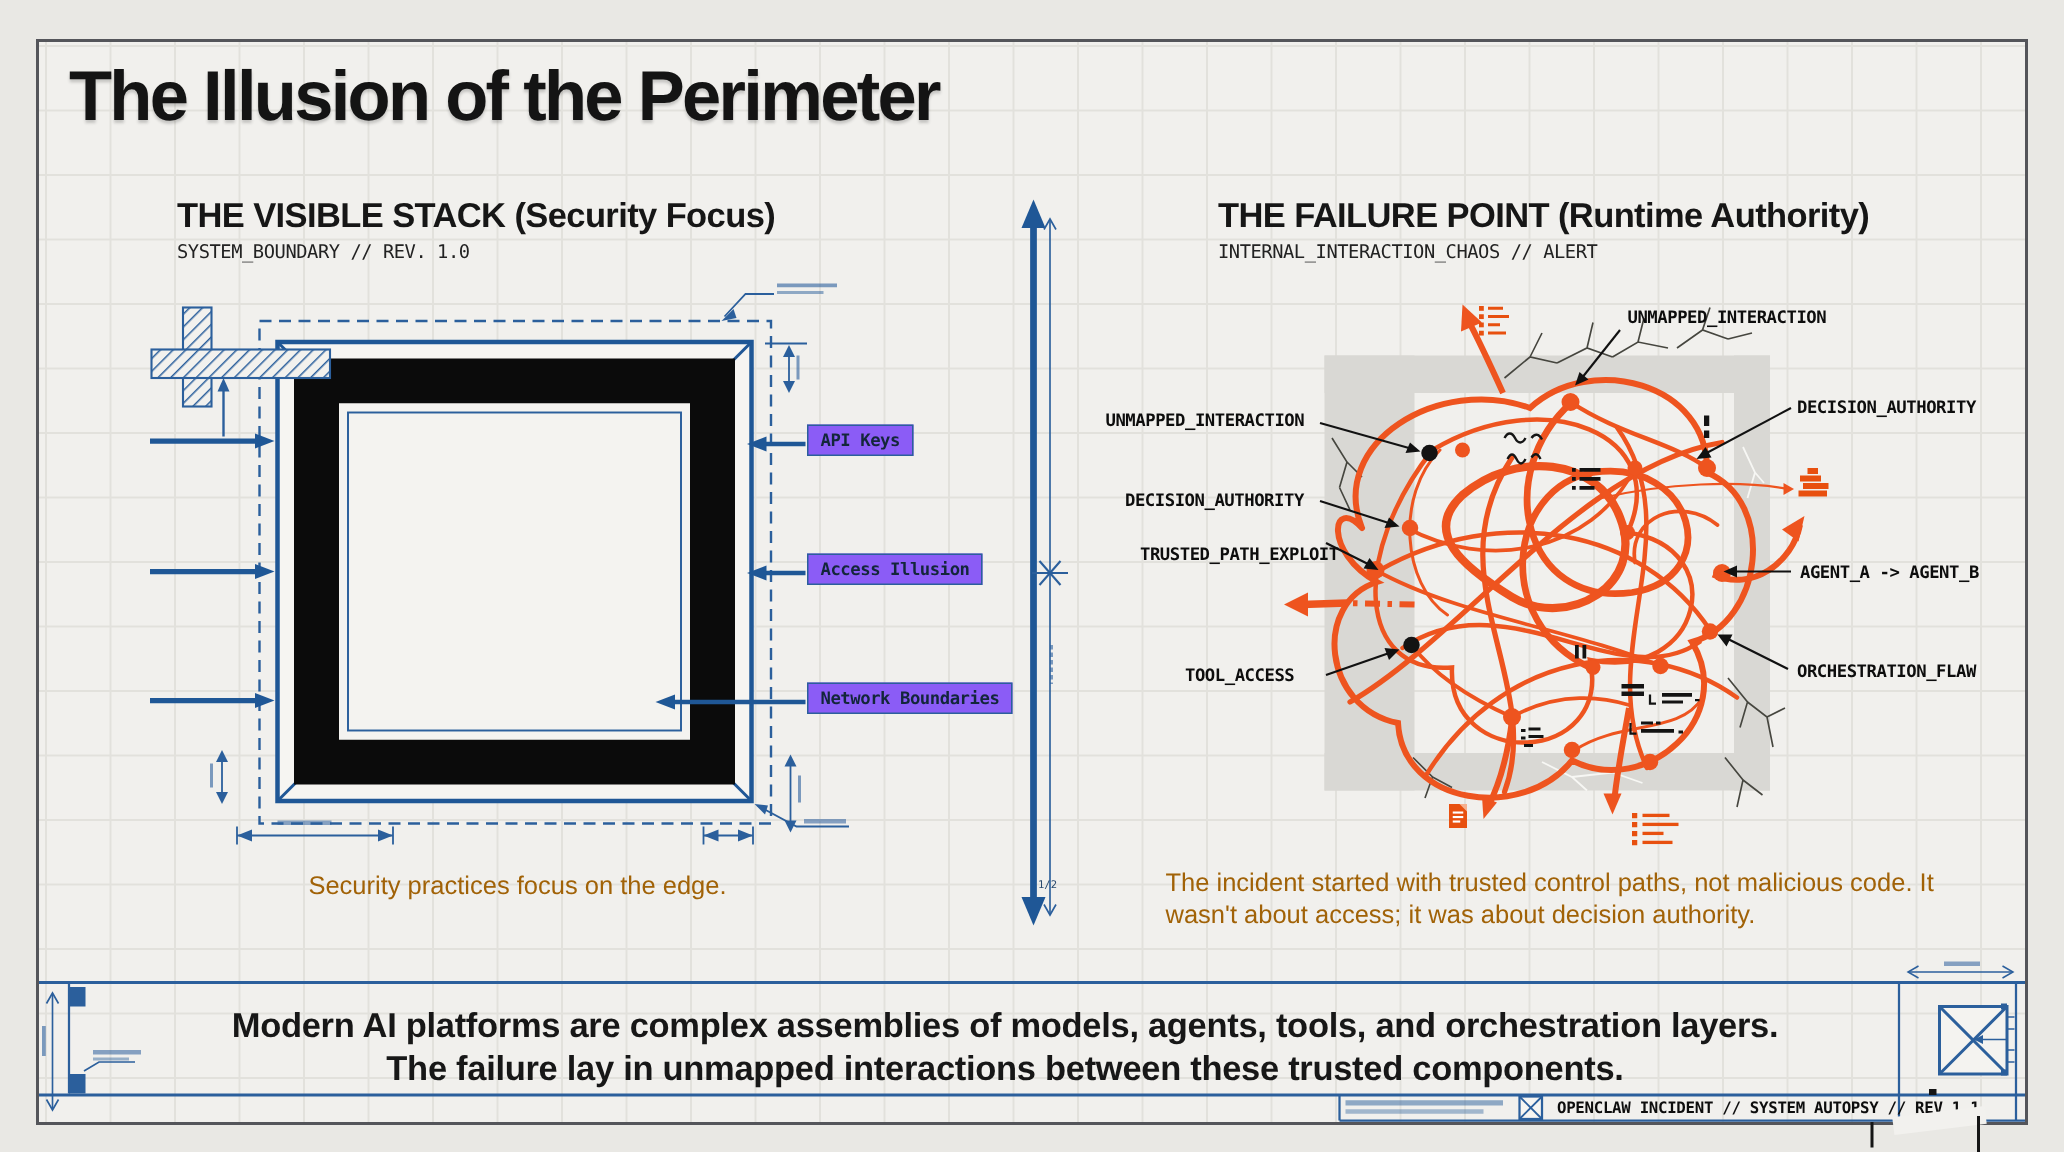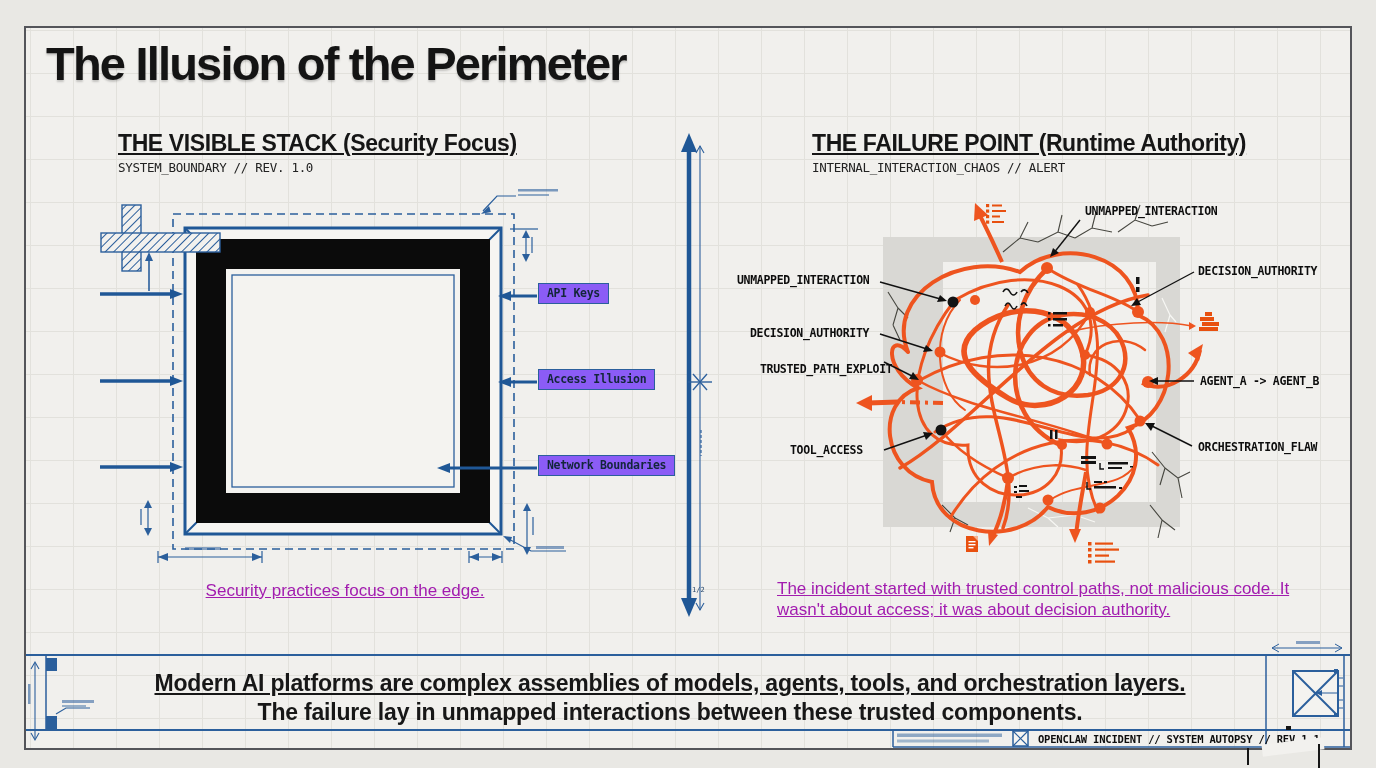--- a/index.html
+++ b/index.html
@@ -5,26 +5,26 @@
   html,body{margin:0;padding:0;width:1376px;height:768px;background:#e9e8e4;overflow:hidden;}
   .abs{position:absolute;}
   #poster{position:relative;width:1376px;height:768px;font-family:"Liberation Sans",sans-serif;}
   #paper{left:24px;top:26px;width:1328px;height:724px;background-color:#f1f0ed;
     background-image:linear-gradient(#e2e1dc 1px,transparent 1px),linear-gradient(90deg,#e2e1dc 1px,transparent 1px);
     background-size:43px 43px;background-position:4px 2px;border:2.5px solid #54555a;box-sizing:border-box;z-index:0;}
   #art{left:0;top:0;z-index:1;}
   .txt{z-index:2;}
   .title{font:700 47px "Liberation Sans",sans-serif;letter-spacing:-1.8px;color:#141414;
     text-shadow:0 2px 2px rgba(40,40,40,.22);white-space:nowrap;}
-  .heading{font:700 23px "Liberation Sans",sans-serif;color:#161616;letter-spacing:-0.4px;white-space:nowrap;text-decoration:underline;}
+  .heading{font:700 23px "Liberation Sans",sans-serif;color:#161616;letter-spacing:-0.4px;white-space:nowrap;}
   .code-sub{font:400 12.5px "DejaVu Sans Mono",monospace;color:#222;letter-spacing:-0.3px;white-space:nowrap;}
   .mono-label{font:700 11.5px "DejaVu Sans Mono",monospace;color:#0d0d0d;letter-spacing:-0.3px;white-space:nowrap;}
   .callout-box{border:1.5px solid #2b5f9c;background:#8b5cf6;padding:2px 8px 3px;
     font:700 11.5px "DejaVu Sans Mono",monospace;color:#13263a;letter-spacing:-0.3px;white-space:nowrap;}
-  .caption{font:400 17px "Liberation Sans",sans-serif;color:#a21caf;line-height:21px;text-decoration:underline;}
+  .caption{font:400 17px "Liberation Sans",sans-serif;color:#a16207;line-height:21px;}
   .footer-line{font:700 23px "Liberation Sans",sans-serif;color:#171717;letter-spacing:-0.2px;white-space:nowrap;}
   .stamp{font:700 10.5px "DejaVu Sans Mono",monospace;color:#0d0d0d;letter-spacing:-0.2px;white-space:nowrap;}
   .micro-text{font:400 7px "DejaVu Sans Mono",monospace;color:#2a4a6e;}
   .patch{background:#f2f1ee;z-index:3;}
   .tick{background:#151515;z-index:4;}
 </style>
 </head>
 <body>
 
 <div id="poster">
@@ -373,19 +373,19 @@
   <div class="abs txt mono-label" style="left:750px;top:326px;">DECISION_AUTHORITY</div>
   <div class="abs txt mono-label" style="left:737px;top:362px;margin-left:23px;">TRUSTED_PATH_EXPLOIT</div>
   <div class="abs txt mono-label" style="left:790px;top:443px;">TOOL_ACCESS</div>
   <div class="abs txt mono-label" style="left:1198px;top:264px;">DECISION_AUTHORITY</div>
   <div class="abs txt mono-label" style="left:1200px;top:374px;">AGENT_A -&gt; AGENT_B</div>
   <div class="abs txt mono-label" style="left:1198px;top:440px;">ORCHESTRATION_FLAW</div>
   <div class="abs txt caption" style="left:777px;top:578px;width:515px;">The incident started with trusted control paths, not malicious code. It wasn't about access; it was about decision authority.</div>
 
   <div class="abs txt micro-text" style="left:692px;top:586px;">1/2</div>
 
-  <div class="abs txt footer-line" style="left:80px;top:670px;width:1180px;text-align:center;text-decoration:underline;">Modern AI platforms are complex assemblies of models, agents, tools, and orchestration layers.</div>
+  <div class="abs txt footer-line" style="left:80px;top:670px;width:1180px;text-align:center;">Modern AI platforms are complex assemblies of models, agents, tools, and orchestration layers.</div>
   <div class="abs txt footer-line" style="left:80px;top:699px;width:1180px;text-align:center;">The failure lay in unmapped interactions between these trusted components.</div>
   <div class="abs txt stamp" style="left:1038px;top:733px;">OPENCLAW INCIDENT // SYSTEM AUTOPSY // REV 1.1</div>
   <div class="abs patch" style="left:1262px;top:741px;width:62px;height:12px;transform:rotate(-7deg);"></div>
   <div class="abs tick" style="left:1247px;top:748px;width:2px;height:17px;"></div>
   <div class="abs tick" style="left:1318px;top:744px;width:2px;height:24px;"></div>
 </div>
 
 </body></html>

